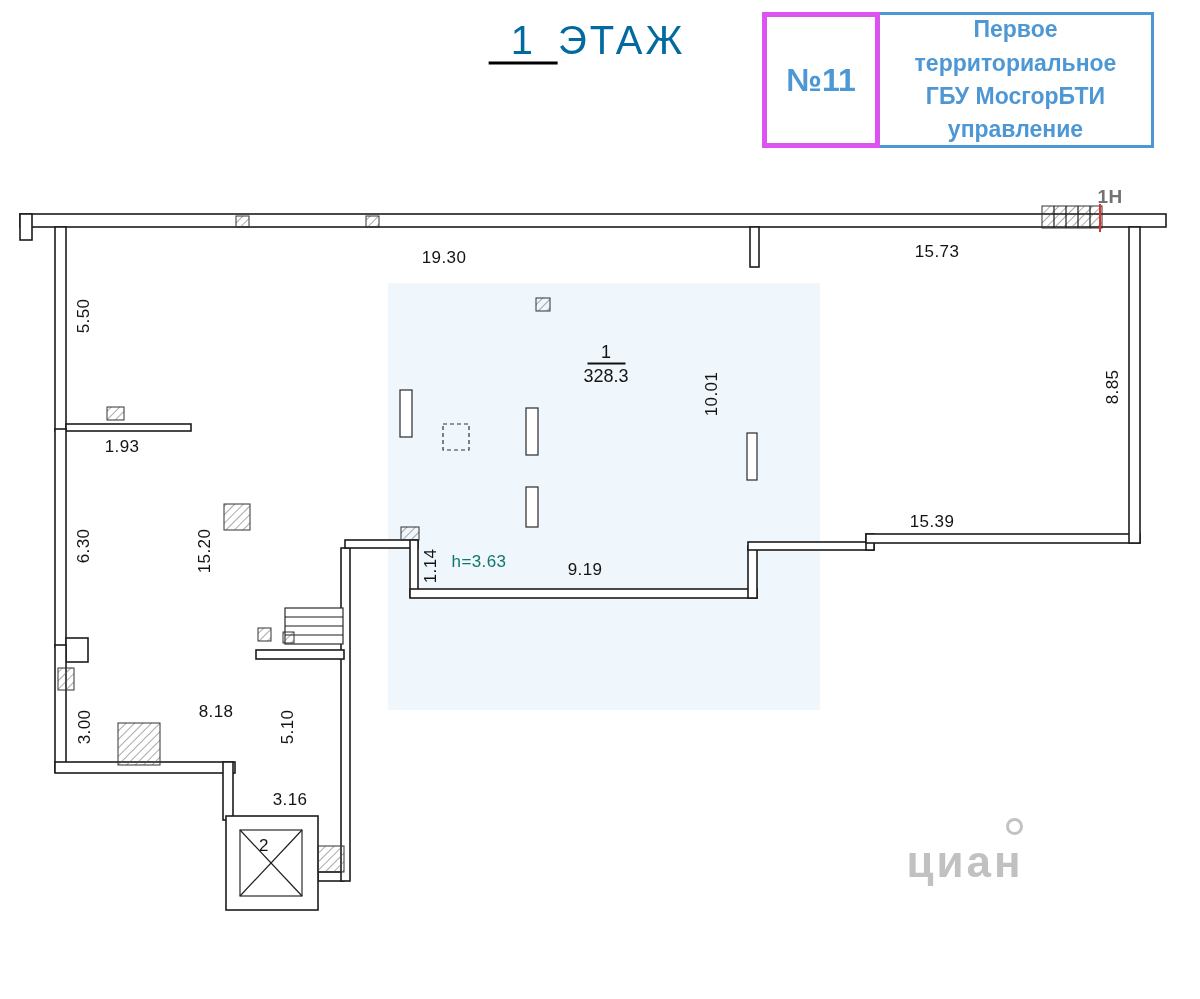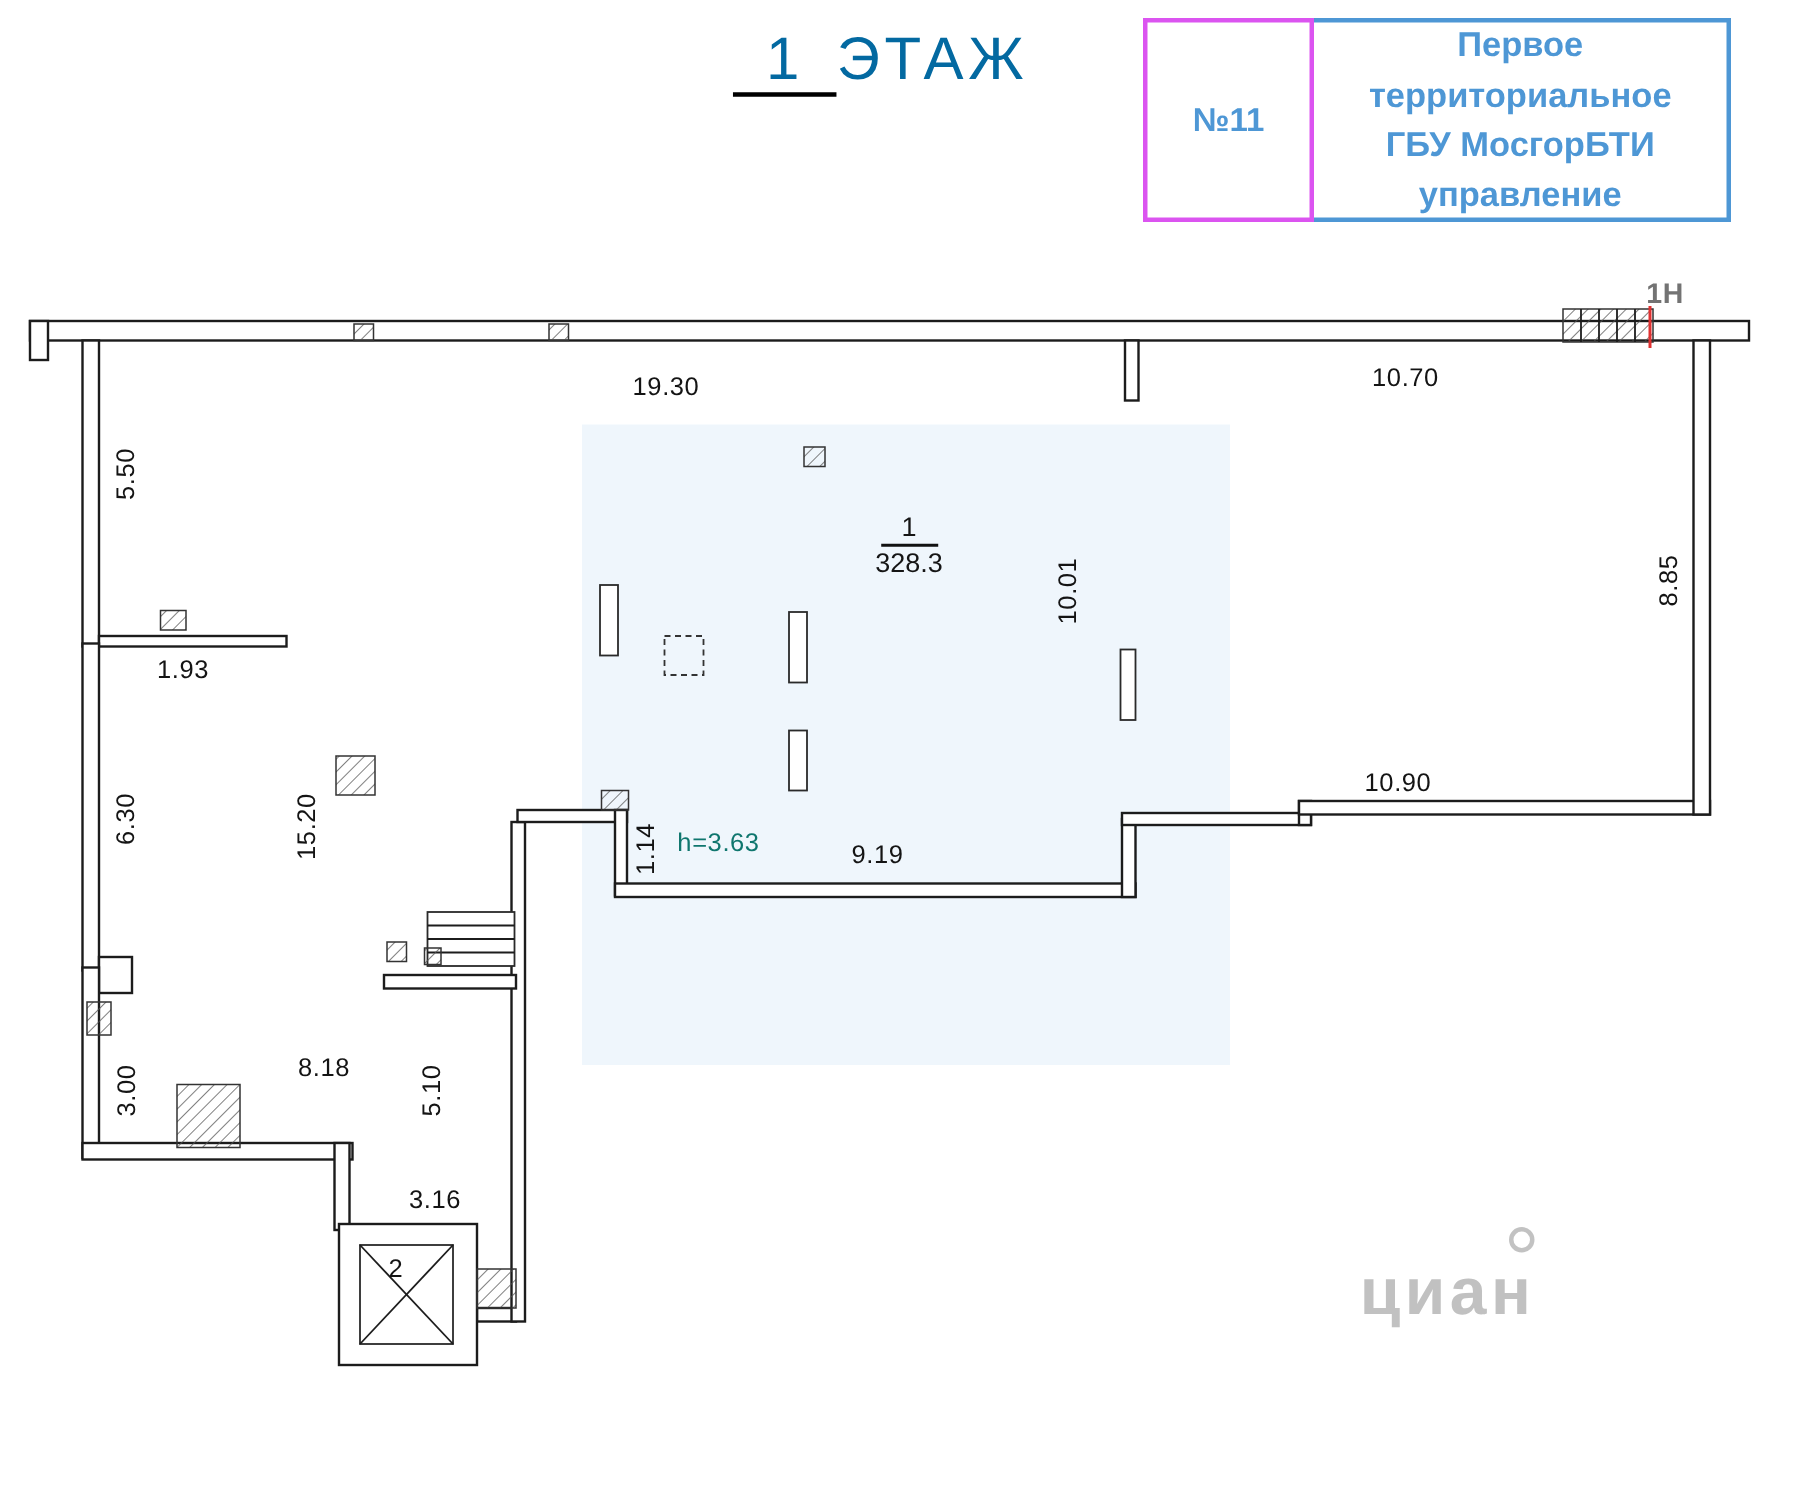--- a/index.html
+++ b/index.html
@@ -30,22 +30,22 @@
 
   
   .title{position:absolute;left:calc(var(--x)*1px);top:calc(var(--y)*1px);
        transform:translate(-50%,-50%);font-size:40px;letter-spacing:3px;
        color:#0369a1;white-space:nowrap;}
   .title-num{border-bottom:3px solid #000;padding:0 22px;}
 
   
   .stamp{position:absolute;left:762px;top:12px;width:392px;height:136px;
        display:flex;color:#3f8fd2;opacity:.92;}
-  .stamp-cell-num{width:108px;border:3px solid #d946ef;display:flex;
-       align-items:center;justify-content:center;font-size:22px;font-weight:bold;}
+  .stamp-cell-num{width:108px;border:5px solid #d946ef;display:flex;
+       align-items:center;justify-content:center;font-size:32px;font-weight:bold;}
   .stamp-cell-text{flex:1;border:3px solid #3f8fd2;border-left:none;
        display:flex;flex-direction:column;justify-content:center;
        text-align:center;font-size:23px;font-weight:bold;line-height:1.45;
        padding:0 6px;}
 
   
   .watermark{position:absolute;left:calc(var(--x)*1px);top:calc(var(--y)*1px);
        transform:translate(-50%,-50%);font-size:44px;font-weight:600;
        letter-spacing:3px;color:#8f8f8f;opacity:.55;}
   .wm-pin{position:absolute;left:1006px;top:818px;width:11px;height:11px;
@@ -153,23 +153,23 @@
   <div class="room-stack" style="--x:606;--y:364">
     <div class="room-num">1</div>
     <div class="room-area">328.3</div>
   </div>
 
   <div class="lbl blue" style="--x:479;--y:562">h=3.63</div>
 
   <div class="lbl" style="--x:264;--y:846">2</div>
 
   <div class="lbl" style="--x:444;--y:258">19.30</div>
-  <div class="lbl" style="--x:937;--y:252">10.70</div>
+  <div class="lbl" style="--x:937;--y:252">15.73</div>
   <div class="lbl" style="--x:122;--y:447">1.93</div>
-  <div class="lbl" style="--x:932;--y:522">10.90</div>
+  <div class="lbl" style="--x:932;--y:522">15.39</div>
   <div class="lbl" style="--x:585;--y:570">9.19</div>
   <div class="lbl" style="--x:216;--y:712">8.18</div>
   <div class="lbl" style="--x:290;--y:800">3.16</div>
 
   <div class="lbl v" style="--x:84;--y:316">5.50</div>
   <div class="lbl v" style="--x:84;--y:546">6.30</div>
   <div class="lbl v" style="--x:205;--y:551">15.20</div>
   <div class="lbl v" style="--x:1113;--y:387">8.85</div>
   <div class="lbl v" style="--x:712;--y:394">10.01</div>
   <div class="lbl v" style="--x:431;--y:566">1.14</div>

